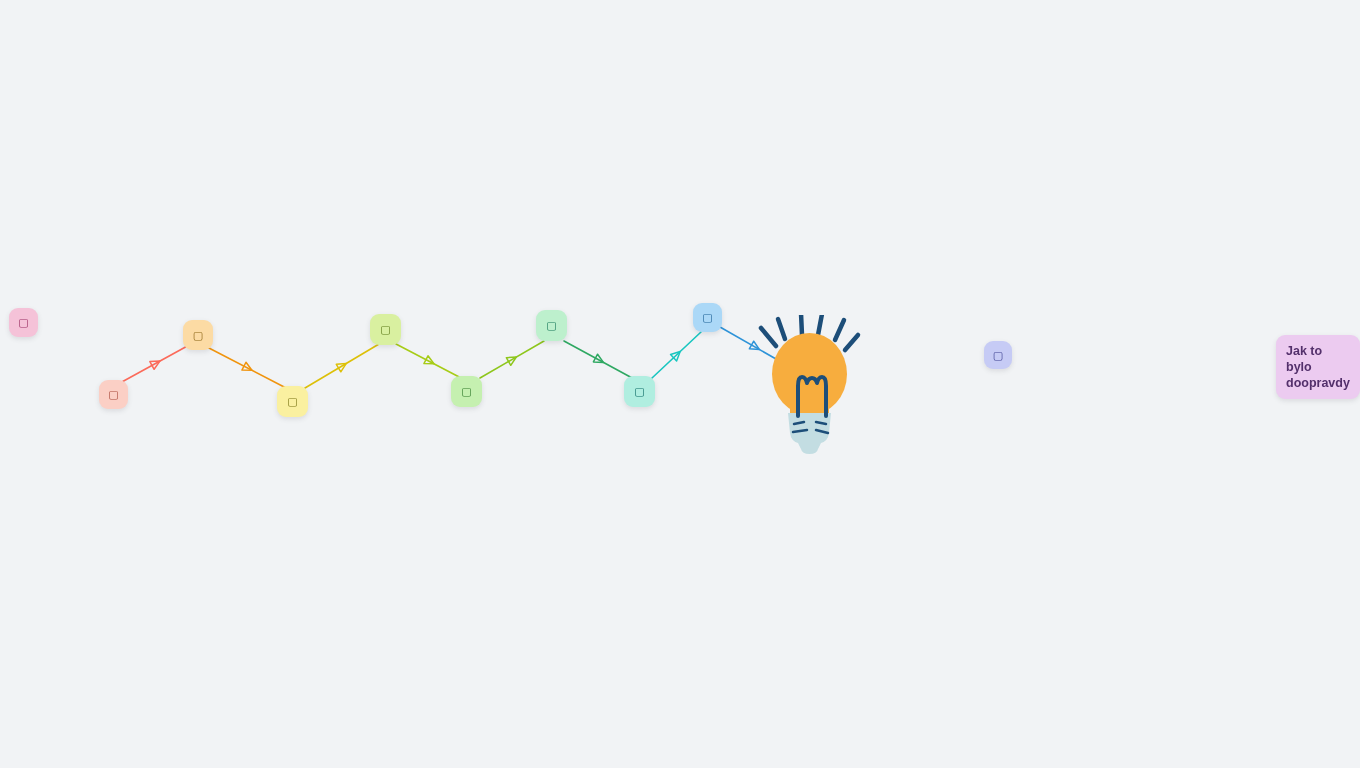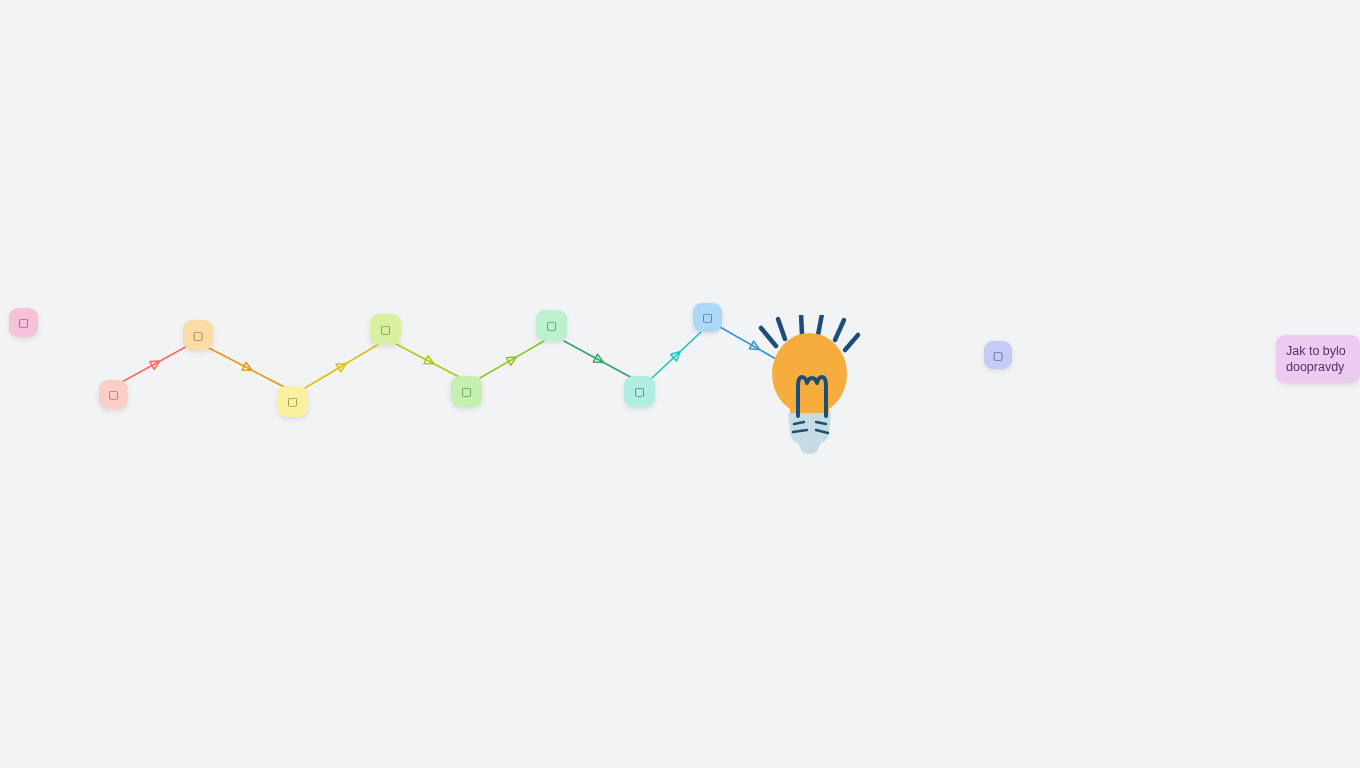--- a/index.html
+++ b/index.html
@@ -47,21 +47,21 @@
     letter-spacing: 0;
     display: inline-block;
   }
   .note-card {
     position: absolute;
     box-sizing: border-box;
     border-radius: 9px;
     box-shadow: 0 2px 5px rgba(60, 64, 80, 0.13);
     padding: 8px 10px;
     font-size: 12.5px;
-    font-weight: 400;
+    font-weight: 700;
     line-height: 1.28;
     cursor: pointer;
     user-select: none;
   }
   #bulb {
     position: absolute;
     pointer-events: none;
   }
 </style>
 </head>

